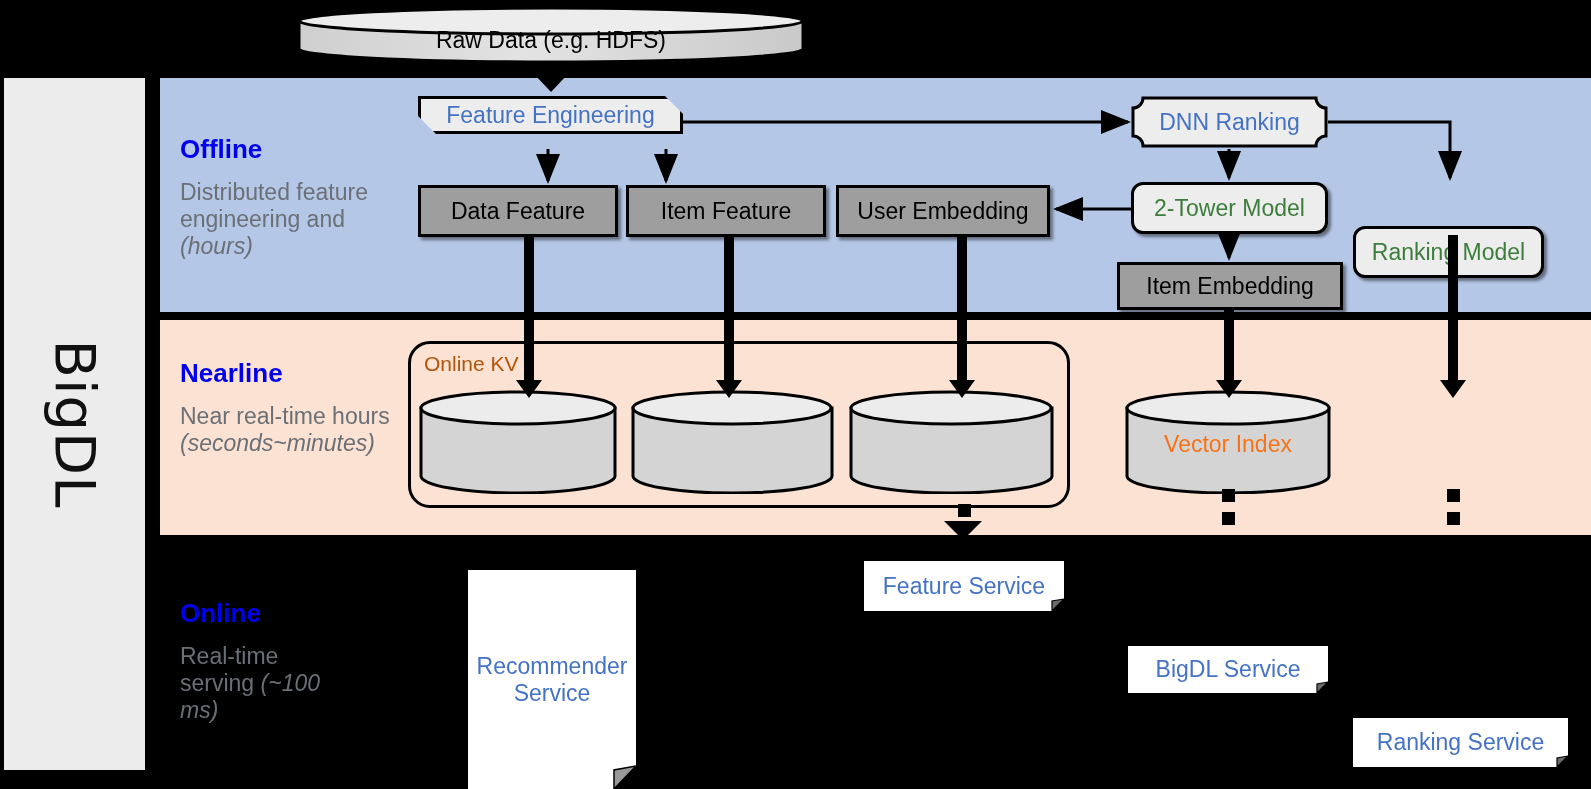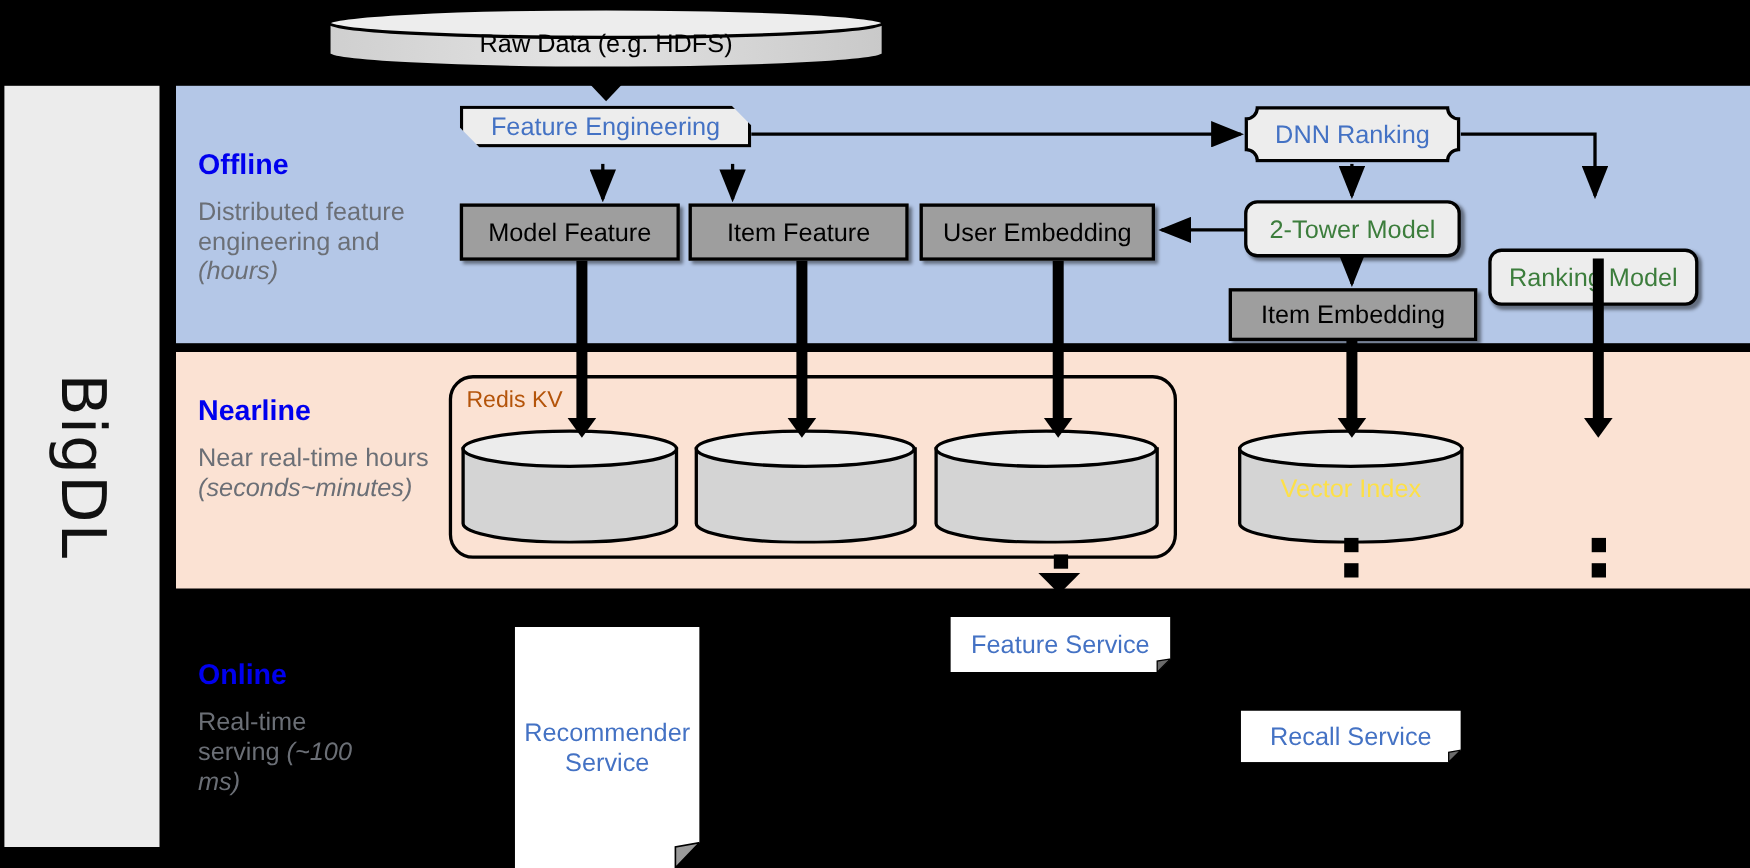--- a/index.html
+++ b/index.html
@@ -27,21 +27,21 @@
 
   
   .gbox{background:#9e9e9e;border:3px solid #000;box-sizing:border-box;
         display:flex;align-items:center;justify-content:center;
         font-size:23px;color:#000;box-shadow:3px 3px 3px rgba(0,0,0,.45);}
   .rbox{background:#ededed;border:3px solid #000;box-sizing:border-box;
         border-radius:12px;display:flex;align-items:center;justify-content:center;
         font-size:23px;box-shadow:3px 3px 3px rgba(0,0,0,.45);}
   .green{color:#3c7d3c;}
   .blue{color:#4472c4;}
-  .brown{color:#fde047;}
+  .brown{color:#f97316;}
 
   
   .notch-fe{background:#ededed;border:3px solid #000;box-sizing:border-box;
      display:flex;align-items:center;justify-content:center;font-size:23px;
      clip-path:polygon(0 0, calc(100% - 18px) 0, 100% 18px, 100% 100%, 18px 100%, 0 calc(100% - 18px));
      box-shadow:3px 3px 3px rgba(0,0,0,.45);}
   
   .dnn-wrap{position:absolute;}
   .dnn-wrap svg{display:block;}
   .dnn-wrap .lbl{position:absolute;inset:0;display:flex;align-items:center;
@@ -116,42 +116,42 @@
   </div>
 
   <div class="dnn-wrap" style="left:1131px;top:96px;width:197px;height:52px;">
     <svg width="197" height="52" viewBox="0 0 197 52">
       <path d="M2,12 A10,10 0 0 0 12,2 L185,2 A10,10 0 0 0 195,12 L195,40 A10,10 0 0 0 185,50 L12,50 A10,10 0 0 0 2,40 Z" fill="#ededed" stroke="#000" stroke-width="3"></path>
     </svg>
     <div class="lbl blue">DNN Ranking</div>
   </div>
 
   <div class="abs gbox" style="left:418px;top:185px;width:200px;height:52px;">
-    <span>Model Feature</span>
+    <span>Data Feature</span>
   </div>
   <div class="abs gbox" style="left:626px;top:185px;width:200px;height:52px;">
     <span>Item Feature</span>
   </div>
   <div class="abs gbox" style="left:836px;top:185px;width:214px;height:52px;">
     <span>User Embedding</span>
   </div>
 
   <div class="abs rbox" style="left:1131px;top:182px;width:197px;height:52px;">
     <span class="green">2-Tower Model</span>
   </div>
   <div class="abs rbox" style="left:1353px;top:182px;width:191px;height:52px;margin-top:44px;">
     <span class="green">Ranking Model</span>
   </div>
 
   <div class="abs gbox" style="left:1117px;top:262px;width:226px;height:48px;">
     <span>Item Embedding</span>
   </div>
 
   <div class="abs redis"></div>
-  <div class="abs redis-label">Redis KV</div>
+  <div class="abs redis-label">Online KV</div>
 
   <div class="cyl" style="left:418px;top:390px;width:200px;height:104px;">
     <svg width="200" height="104" viewBox="0 0 200 104">
       <path d="M3,18 L3,86 A97,17 0 0 0 197,86 L197,18 Z" fill="#d4d4d4" stroke="#000" stroke-width="3"></path>
       <ellipse cx="100" cy="18" rx="97" ry="16" fill="#ececec" stroke="#000" stroke-width="3"></ellipse>
     </svg>
     <div class="lbl brown"></div>
   </div>
   <div class="cyl" style="left:630px;top:390px;width:205px;height:104px;">
     <svg width="205" height="104" viewBox="0 0 205 104">
@@ -190,23 +190,30 @@
       <path d="M200,38 L188,50 L188,40 Z" fill="#6b6b6b" stroke="#000" stroke-width="1.2"></path>
     </svg>
     <div class="lbl">Feature Service</div>
   </div>
 
   <div class="doc" style="left:1128px;top:646px;width:200px;height:47px;">
     <svg width="200" height="47" viewBox="0 0 200 47">
       <path d="M0,0 L200,0 L200,36 L189,47 L0,47 Z" fill="#fff"></path>
       <path d="M200,36 L189,47 L189,38 Z" fill="#6b6b6b" stroke="#000" stroke-width="1.2"></path>
     </svg>
-    <div class="lbl">Recall Service</div>
-  </div>
-
+    <div class="lbl">BigDL Service</div>
+  </div>
+
+  <div class="doc" style="left:1353px;top:718px;width:215px;height:49px;">
+    <svg width="215" height="49" viewBox="0 0 215 49">
+      <path d="M0,0 L215,0 L215,38 L204,49 L0,49 Z" fill="#fff"></path>
+      <path d="M215,38 L204,49 L204,40 Z" fill="#6b6b6b" stroke="#000" stroke-width="1.2"></path>
+    </svg>
+    <div class="lbl">Ranking Service</div>
+  </div>
 
   <svg class="ovl">
     <defs>
       <marker id="ah" markerWidth="10" markerHeight="8" refX="9" refY="4" orient="auto">
         <path d="M0,0 L10,4 L0,8 Z" fill="#000"></path>
       </marker>
       <marker id="ahL" markerWidth="8" markerHeight="9" refX="7.5" refY="4.5" orient="auto">
         <path d="M0,0 L8,4.5 L0,9 Z" fill="#000"></path>
       </marker>
     </defs>

